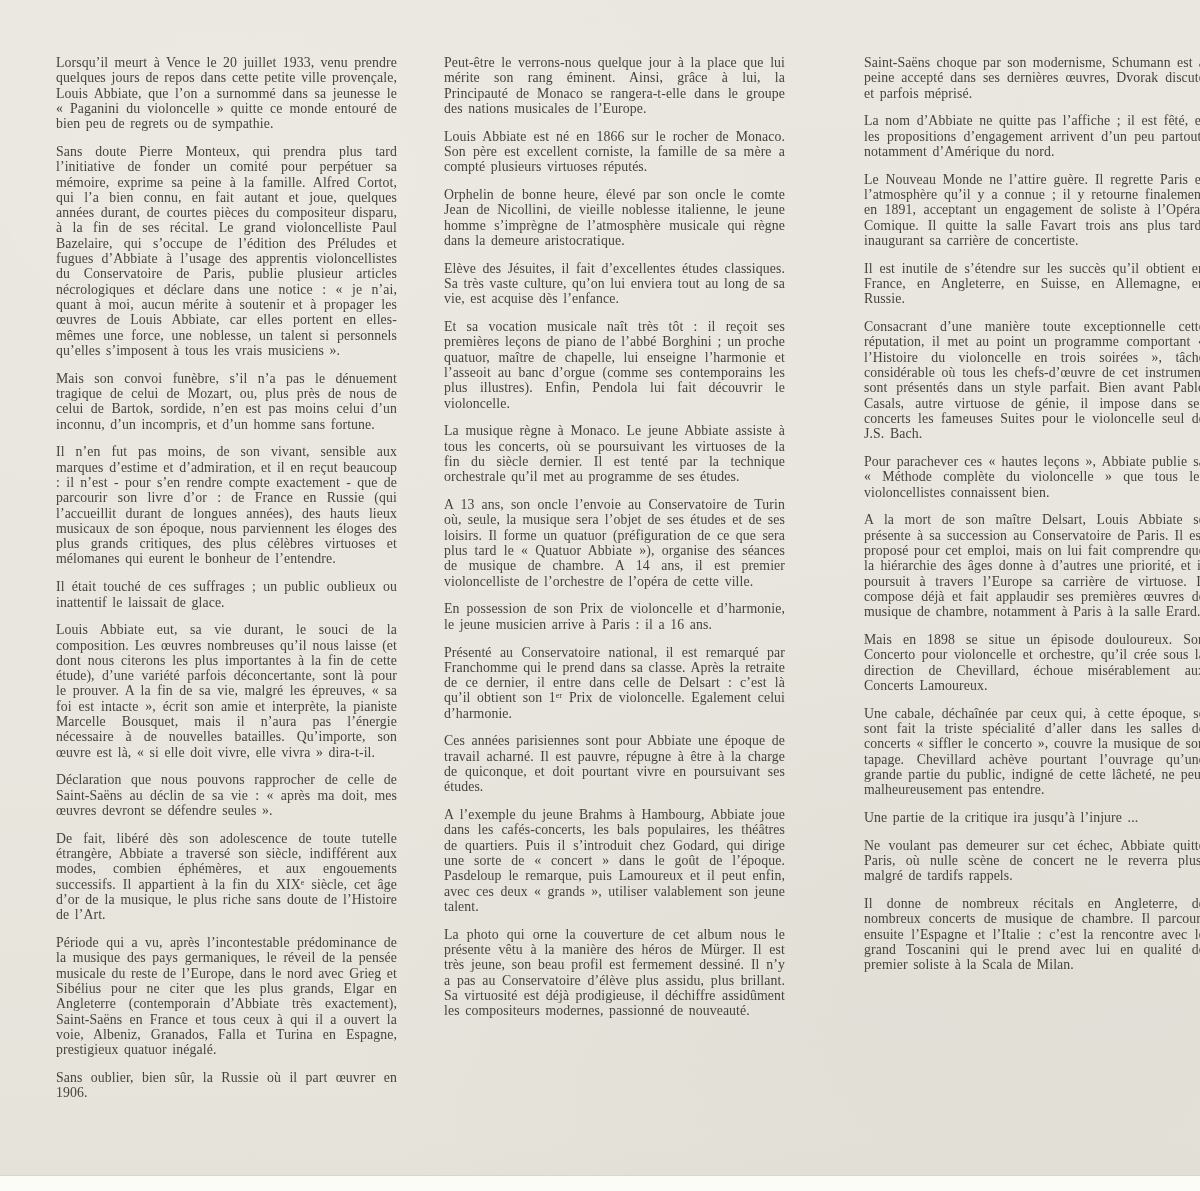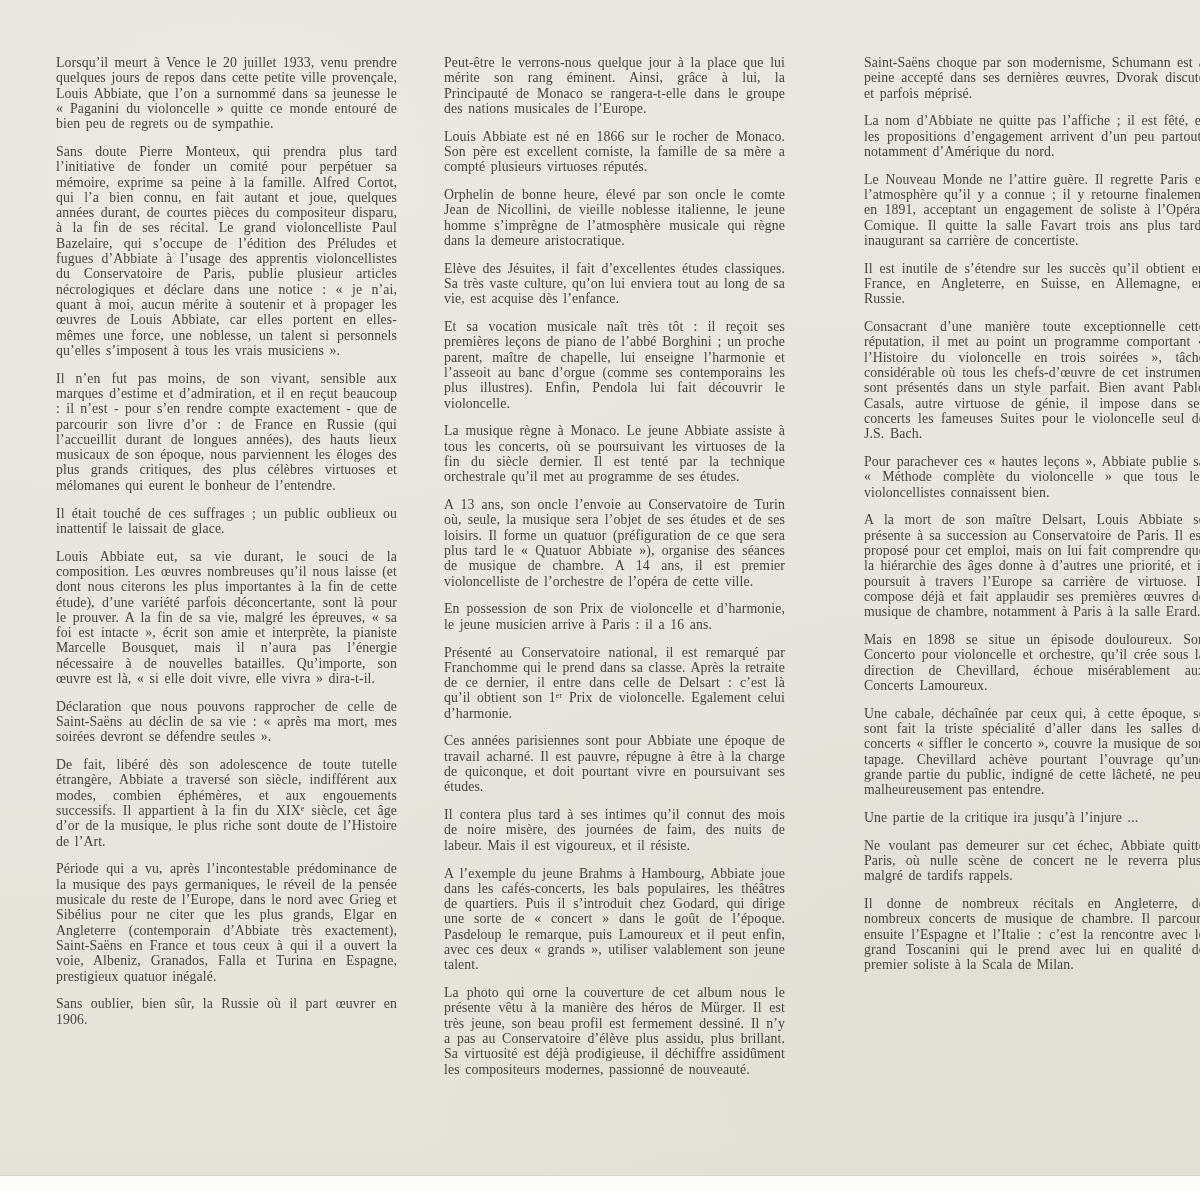--- a/index.html
+++ b/index.html
@@ -37,40 +37,40 @@
     border-top: 1px solid #d9d6ce;
   }
 </style>
 </head>
 <body>
 
 <div class="page">
   <div class="text-column col-1">
       <p>Lorsqu’il meurt à Vence le 20 juillet 1933, venu prendre quelques jours de repos dans cette petite ville provençale, Louis Abbiate, que l’on a surnommé dans sa jeunesse le « Paganini du violoncelle » quitte ce monde entouré de bien peu de regrets ou de sympathie.</p>
       <p>Sans doute Pierre Monteux, qui prendra plus tard l’initiative de fonder un comité pour perpétuer sa mémoire, exprime sa peine à la famille. Alfred Cortot, qui l’a bien connu, en fait autant et joue, quelques années durant, de courtes pièces du compositeur disparu, à la fin de ses récital. Le grand violoncelliste Paul Bazelaire, qui s’occupe de l’édition des Préludes et fugues d’Abbiate à l’usage des apprentis violoncellistes du Conservatoire de Paris, publie plusieur articles nécrologiques et déclare dans une notice : « je n’ai, quant à moi, aucun mérite à soutenir et à propager les œuvres de Louis Abbiate, car elles portent en elles-mêmes une force, une noblesse, un talent si personnels qu’elles s’imposent à tous les vrais musiciens ».</p>
+      <p>Mais son convoi funèbre, s’il n’a pas le dénuement tragique de celui de Mozart, ou, plus près de nous de celui de Bartok, sordide, n’en est pas moins celui d’un inconnu, d’un incompris, et d’un homme sans fortune.</p>
       <p>Il n’en fut pas moins, de son vivant, sensible aux marques d’estime et d’admiration, et il en reçut beaucoup : il n’est - pour s’en rendre compte exactement - que de parcourir son livre d’or : de France en Russie (qui l’accueillit durant de longues années), des hauts lieux musicaux de son époque, nous parviennent les éloges des plus grands critiques, des plus célèbres virtuoses et mélomanes qui eurent le bonheur de l’entendre.</p>
       <p>Il était touché de ces suffrages ; un public oublieux ou inattentif le laissait de glace.</p>
       <p>Louis Abbiate eut, sa vie durant, le souci de la composition. Les œuvres nombreuses qu’il nous laisse (et dont nous citerons les plus importantes à la fin de cette étude), d’une variété parfois déconcertante, sont là pour le prouver. A la fin de sa vie, malgré les épreuves, « sa foi est intacte », écrit son amie et interprète, la pianiste Marcelle Bousquet, mais il n’aura pas l’énergie nécessaire à de nouvelles batailles. Qu’importe, son œuvre est là, « si elle doit vivre, elle vivra » dira-t-il.</p>
-      <p>Déclaration que nous pouvons rapprocher de celle de Saint-Saëns au déclin de sa vie : « après ma mort, mes soirées devront se défendre seules ».</p>
-      <p>De fait, libéré dès son adolescence de toute tutelle étrangère, Abbiate a traversé son siècle, indifférent aux modes, combien éphémères, et aux engouements successifs. Il appartient à la fin du XIXᵉ siècle, cet âge d’or de la musique, le plus riche sont doute de l’Histoire de l’Art.</p>
+      <p>Déclaration que nous pouvons rapprocher de celle de Saint-Saëns au déclin de sa vie : « après ma doit, mes œuvres devront se défendre seules ».</p>
+      <p>De fait, libéré dès son adolescence de toute tutelle étrangère, Abbiate a traversé son siècle, indifférent aux modes, combien éphémères, et aux engouements successifs. Il appartient à la fin du XIXᵉ siècle, cet âge d’or de la musique, le plus riche sans doute de l’Histoire de l’Art.</p>
       <p>Période qui a vu, après l’incontestable prédominance de la musique des pays germaniques, le réveil de la pensée musicale du reste de l’Europe, dans le nord avec Grieg et Sibélius pour ne citer que les plus grands, Elgar en Angleterre (contemporain d’Abbiate très exactement), Saint-Saëns en France et tous ceux à qui il a ouvert la voie, Albeniz, Granados, Falla et Turina en Espagne, prestigieux quatuor inégalé.</p>
       <p>Sans oublier, bien sûr, la Russie où il part œuvrer en 1906.</p>
     </div>
   <div class="text-column col-2">
       <p>Peut-être le verrons-nous quelque jour à la place que lui mérite son rang éminent. Ainsi, grâce à lui, la Principauté de Monaco se rangera-t-elle dans le groupe des nations musicales de l’Europe.</p>
       <p>Louis Abbiate est né en 1866 sur le rocher de Monaco. Son père est excellent corniste, la famille de sa mère a compté plusieurs virtuoses réputés.</p>
       <p>Orphelin de bonne heure, élevé par son oncle le comte Jean de Nicollini, de vieille noblesse italienne, le jeune homme s’imprègne de l’atmosphère musicale qui règne dans la demeure aristocratique.</p>
       <p>Elève des Jésuites, il fait d’excellentes études classiques. Sa très vaste culture, qu’on lui enviera tout au long de sa vie, est acquise dès l’enfance.</p>
-      <p>Et sa vocation musicale naît très tôt : il reçoit ses premières leçons de piano de l’abbé Borghini ; un proche parent, maître de chapelle, lui enseigne l’harmonie et l’asseoit au banc d’orgue (comme ses contemporains les plus illustres). Enfin, Pendola lui fait découvrir le violoncelle.</p>
+      <p>Et sa vocation musicale naît très tôt : il reçoit ses premières leçons de piano de l’abbé Borghini ; un proche quatuor, maître de chapelle, lui enseigne l’harmonie et l’asseoit au banc d’orgue (comme ses contemporains les plus illustres). Enfin, Pendola lui fait découvrir le violoncelle.</p>
       <p>La musique règne à Monaco. Le jeune Abbiate assiste à tous les concerts, où se poursuivant les virtuoses de la fin du siècle dernier. Il est tenté par la technique orchestrale qu’il met au programme de ses études.</p>
       <p>A 13 ans, son oncle l’envoie au Conservatoire de Turin où, seule, la musique sera l’objet de ses études et de ses loisirs. Il forme un quatuor (préfiguration de ce que sera plus tard le « Quatuor Abbiate »), organise des séances de musique de chambre. A 14 ans, il est premier violoncelliste de l’orchestre de l’opéra de cette ville.</p>
       <p>En possession de son Prix de violoncelle et d’harmonie, le jeune musicien arrive à Paris : il a 16 ans.</p>
       <p>Présenté au Conservatoire national, il est remarqué par Franchomme qui le prend dans sa classe. Après la retraite de ce dernier, il entre dans celle de Delsart : c’est là qu’il obtient son 1ᵉʳ Prix de violoncelle. Egalement celui d’harmonie.</p>
       <p>Ces années parisiennes sont pour Abbiate une époque de travail acharné. Il est pauvre, répugne à être à la charge de quiconque, et doit pourtant vivre en poursuivant ses études.</p>
-      <p>Il contera plus tard à ses intimes qu’il connut des mois de noire misère, des journées de faim, des nuits de labeur. Mais il est vigoureux, et il résiste.</p>
       <p>A l’exemple du jeune Brahms à Hambourg, Abbiate joue dans les cafés-concerts, les bals populaires, les théâtres de quartiers. Puis il s’introduit chez Godard, qui dirige une sorte de « concert » dans le goût de l’époque. Pasdeloup le remarque, puis Lamoureux et il peut enfin, avec ces deux « grands », utiliser valablement son jeune talent.</p>
       <p>La photo qui orne la couverture de cet album nous le présente vêtu à la manière des héros de Mürger. Il est très jeune, son beau profil est fermement dessiné. Il n’y a pas au Conservatoire d’élève plus assidu, plus brillant. Sa virtuosité est déjà prodigieuse, il déchiffre assidûment les compositeurs modernes, passionné de nouveauté.</p>
     </div>
   <div class="text-column col-3">
       <p>Saint-Saëns choque par son modernisme, Schumann est à peine accepté dans ses dernières œuvres, Dvorak discuté et parfois méprisé.</p>
       <p>La nom d’Abbiate ne quitte pas l’affiche ; il est fêté, et les propositions d’engagement arrivent d’un peu partout, notamment d’Amérique du nord.</p>
       <p>Le Nouveau Monde ne l’attire guère. Il regrette Paris et l’atmosphère qu’il y a connue ; il y retourne finalement en 1891, acceptant un engagement de soliste à l’Opéra-Comique. Il quitte la salle Favart trois ans plus tard, inaugurant sa carrière de concertiste.</p>
       <p>Il est inutile de s’étendre sur les succès qu’il obtient en France, en Angleterre, en Suisse, en Allemagne, en Russie.</p>
       <p>Consacrant d’une manière toute exceptionnelle cette réputation, il met au point un programme comportant « l’Histoire du violoncelle en trois soirées », tâche considérable où tous les chefs-d’œuvre de cet instrument sont présentés dans un style parfait. Bien avant Pablo Casals, autre virtuose de génie, il impose dans ses concerts les fameuses Suites pour le violoncelle seul de J.S. Bach.</p>
       <p>Pour parachever ces « hautes leçons », Abbiate publie sa « Méthode complète du violoncelle » que tous les violoncellistes connaissent bien.</p>

